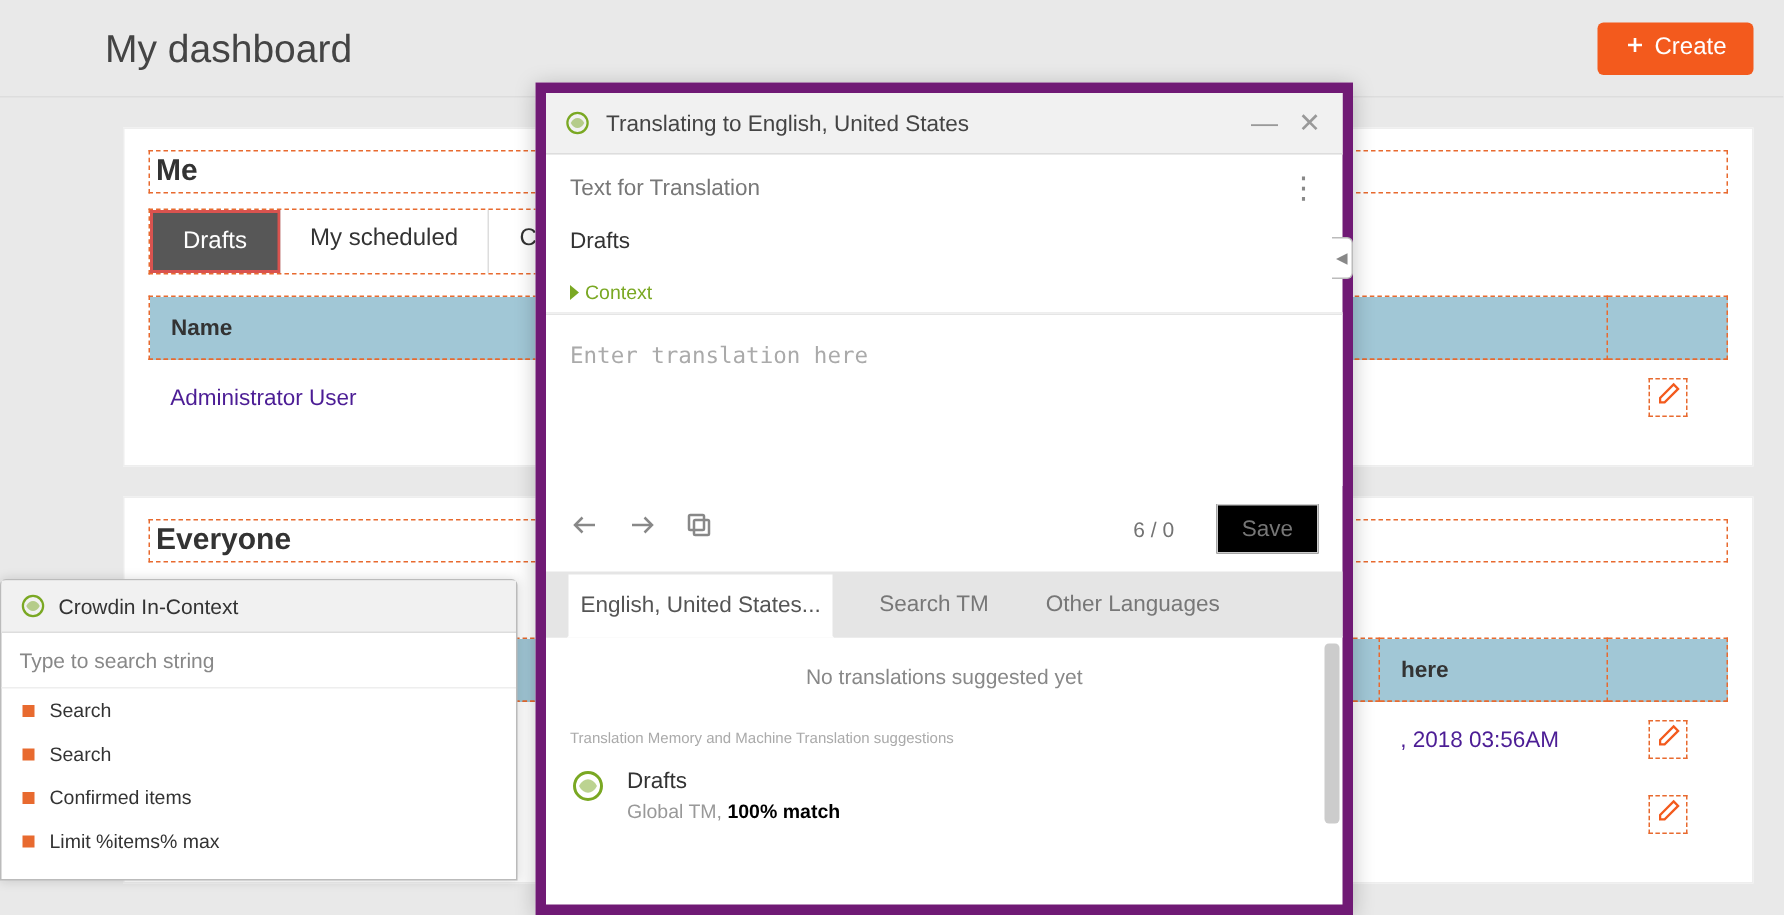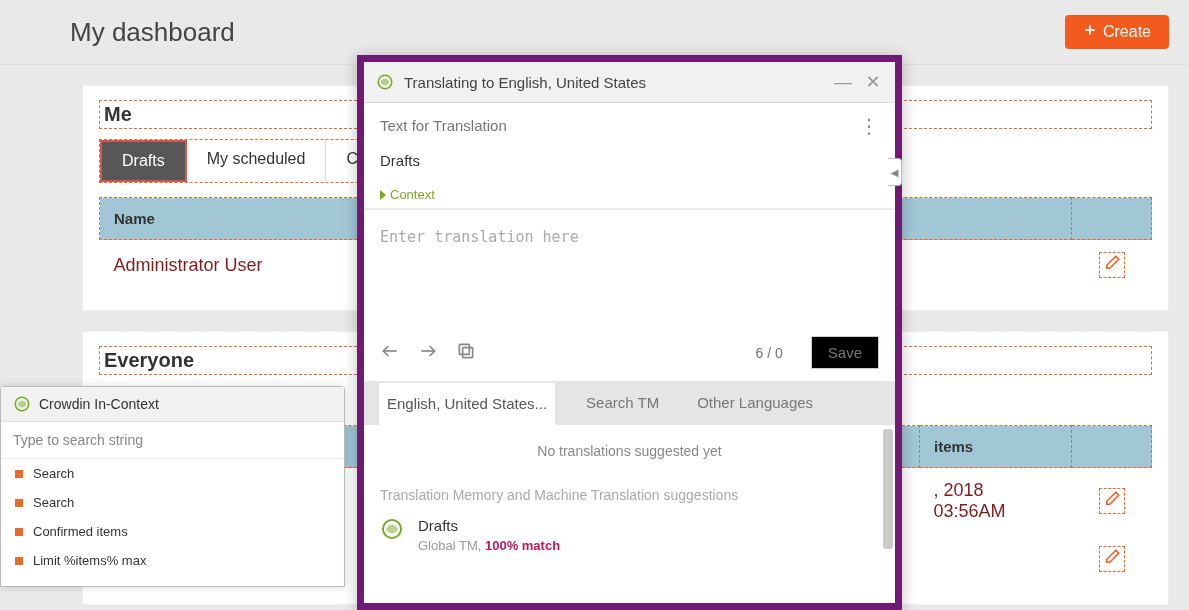--- a/index.html
+++ b/index.html
@@ -90,22 +90,22 @@
     text-align: left;
     padding: 12px 14px;
     font-weight: 700;
     font-size: 15px;
     border: 1px dashed #e86a2f;
     color: #333;
   }
   .table th.action-col, .table td.action-col { width: 80px; text-align: center; }
   .table td {
     padding: 12px 14px;
-    font-size: 18px;
-    color: #7f1d1d;
+    font-size: 15px;
+    color: #4c1d95;
     border: 1px dashed #e86a2f;
   }
   .pencil {
     display: inline-flex;
     width: 26px; height: 26px;
     border: 1px dashed #e86a2f;
     align-items: center;
     justify-content: center;
     cursor: pointer;
   }
@@ -238,25 +238,25 @@
   .sug-tab.active {
     background:#fff; color:#555; border:1px solid #e5e5e5; border-bottom:1px solid #fff;
     margin-bottom:-1px;
   }
   .sug-body { padding:18px 16px 10px; position:relative; flex:1; overflow:hidden;}
   .sug-body .scrollbar {
     position:absolute; right:2px; top:4px; width:10px; height:120px;
     background:#ccc; border-radius:3px;
   }
   .no-sug { text-align:center; color:#888; font-size:14px; }
-  .tm-header { margin-top:28px; color:#aaa; font-size:14px; }
+  .tm-header { margin-top:28px; color:#aaa; font-size:10px; }
   .tm-row { display:flex; gap:14px; margin-top:14px; align-items:flex-start;}
   .tm-text { font-size:15px; color:#333; }
   .tm-sub { font-size:13px; color:#999; margin-top:4px;}
-  .tm-sub b { color:#be185d; }
+  .tm-sub b { color:#000000; }
 </style>
 </head>
 <body>
 
 <div class="page-header">
   <div class="page-title">My dashboard</div>
   <button class="create-btn">
     <span>
       <svg viewBox="0 0 24 24" fill="none" stroke="white" stroke-width="3">
           <line x1="12" y1="4" x2="12" y2="20"></line>
@@ -307,21 +307,21 @@
   </div>
 
   <div class="panel">
     <div class="section-title-wrap">
       <div class="section-title">Everyone</div>
     </div>
     <table class="table" style="margin-top:50px">
       <thead>
         <tr>
           <th style="width:820px"></th>
-          <th>items</th>
+          <th>here</th>
           <th class="action-col"></th>
         </tr>
       </thead>
       <tbody>
         <tr>
           <td style="border:none"></td>
           <td style="border:none">, 2018 03:56AM</td>
           <td style="border:none" class="action-col">
             <span class="pencil">
               <span>

